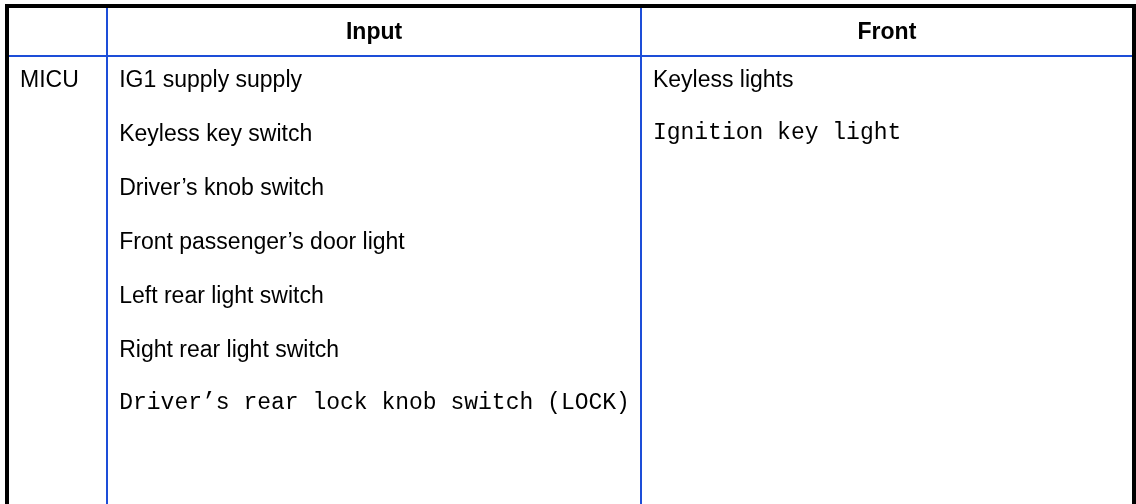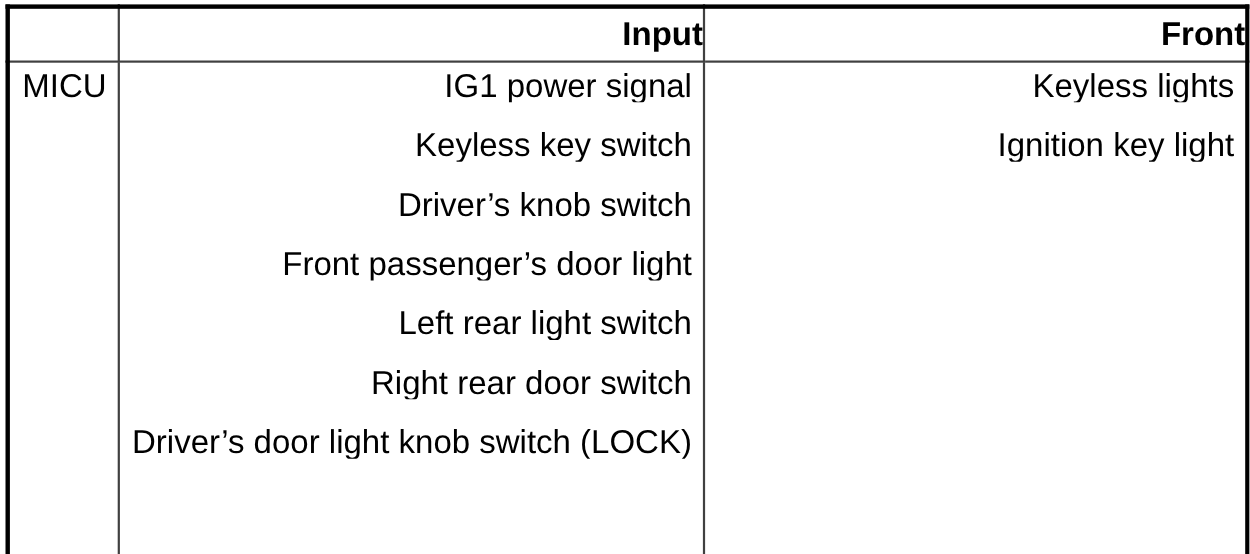--- a/index.html
+++ b/index.html
@@ -18,24 +18,23 @@
   table.io-table {
     position: absolute;
     left: 5px;
     top: 4px;
     border-collapse: collapse;
     table-layout: fixed;
     border: 4px solid #000000;
   }
   table.io-table th,
   table.io-table td {
-    border: 2px solid #404040;
-    font-size: 30px;
+    border: 2px solid #1d4ed8;
+    font-size: 23px;
     box-sizing: border-box;
-    text-align: right;
   }
   col.c-source { width: 101px; }
   col.c-input  { width: 513px; }
   col.c-output { width: 503px; }
   thead tr { height: 50px; }
   th.col-header {
     font-weight: bold;
     text-align: center;
     vertical-align: middle;
     padding: 0;
@@ -46,21 +45,21 @@
     font-weight: normal;
   }
   tr.row-micu { height: 485px; }
   tr.row-bcan { height: 46px; }
   .cell-item {
     line-height: 28px;
     margin-bottom: 26px;
     white-space: nowrap;
     overflow: hidden;
   }
-  .cell-item:last-child { margin-bottom: 0; }
+  .cell-item:last-child { margin-bottom: 0; font-family: Liberation Mono, monospace; }
   .source-label {
     line-height: 28px;
     white-space: nowrap;
   }
 </style>
 </head>
 <body>
 
 <table class="io-table">
   <colgroup>
@@ -74,27 +73,27 @@
       <th class="col-header">Input</th>
       <th class="col-header">Front</th>
     </tr>
   </thead>
   <tbody>
     <tr class="row-micu">
       <td>
         <div class="source-label">MICU</div>
       </td>
       <td>
-        <div class="cell-item">IG1 power signal</div>
+        <div class="cell-item">IG1 supply supply</div>
         <div class="cell-item">Keyless key switch</div>
         <div class="cell-item">Driver’s knob switch</div>
         <div class="cell-item">Front passenger’s door light</div>
         <div class="cell-item">Left rear light switch</div>
-        <div class="cell-item">Right rear door switch</div>
-        <div class="cell-item">Driver’s door light knob switch (LOCK)</div>
+        <div class="cell-item">Right rear light switch</div>
+        <div class="cell-item">Driver’s rear lock knob switch (LOCK)</div>
       </td>
       <td>
         <div class="cell-item">Keyless lights</div>
         <div class="cell-item">Ignition key light</div>
       </td>
     </tr>
   </tbody>
 </table>
 
 </body></html>

